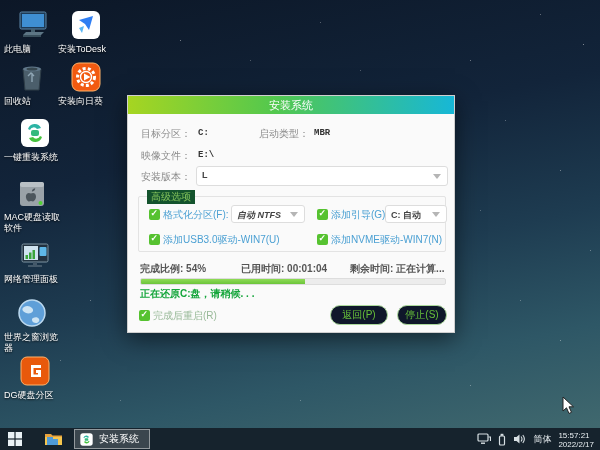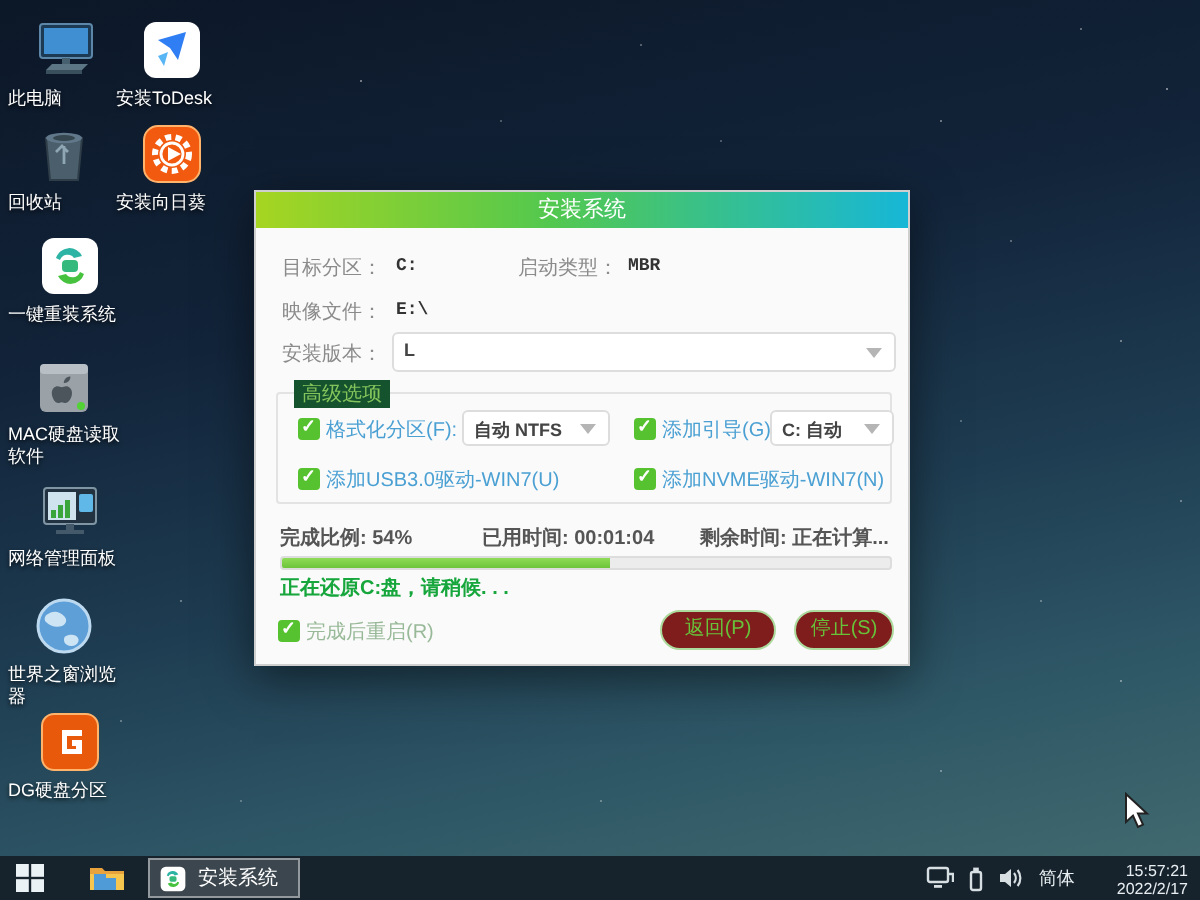--- a/index.html
+++ b/index.html
@@ -37,31 +37,31 @@
   .fieldset { position:absolute; left:10px; top:100px; width:308px; height:56px; border:1px solid #e3e3e3; border-radius:2px; }
   .legend { position:absolute; left:8px; top:-7px; padding:0 4px; background:#14532d; font-size:10px; color:#85c45c; }
   .chk { display:inline-block; width:11px; height:11px; background:#56c230; border-radius:2px; position:relative; vertical-align:-2px; margin-right:3px; }
   .chk::after { content:"✓"; position:absolute; left:1.5px; top:-1px; font-size:9px; color:#fff; font-weight:bold; }
   .chk-row { position:absolute; font-size:10px; color:#4ba0d3; white-space:nowrap; }
   .chk-row.muted { color:#98b998; }
   .prog-label { position:absolute; font-size:10px; font-weight:bold; color:#555; white-space:nowrap; }
   .prog-track { position:absolute; left:12px; top:182px; width:306px; height:7px; background:#ececec; border:1px solid #ddd; border-radius:2px; overflow:hidden; }
   .prog-fill { height:100%; background:linear-gradient(180deg,#8fdb57,#6cc53a); }
   .status-text { position:absolute; left:12px; top:191px; font-size:10px; font-weight:bold; color:#16a63c; }
-  .pill-btn { position:absolute; height:20px; background:#7f1d1d; border:1px solid #acd99c; border-radius:10px;
+  .pill-btn { position:absolute; height:20px; background:#0f172a; border:1px solid #acd99c; border-radius:10px;
     color:#67c23a; font-size:10px; text-align:center; line-height:18px; cursor:pointer; }
   
   .taskbar { position:absolute; left:0; bottom:0; width:600px; height:22px; background:#16232d; display:flex; align-items:center; }
   .tb-btn { width:30px; height:22px; display:flex; align-items:center; justify-content:center; }
   .task-item { height:20px; margin-left:6px; padding:0 10px 0 4px; display:flex; align-items:center; gap:5px;
     background:rgba(255,255,255,.16); border:1px solid rgba(255,255,255,.45); }
   .task-item .t-lbl { font-size:10px; color:#fff; white-space:nowrap; }
   .tray { margin-left:auto; display:flex; align-items:center; gap:7px; padding-right:6px; }
   .tray .ime { font-size:9px; color:#e8eef1; }
-  .clock { text-align:right; color:#e8eef1; font-size:8px; line-height:9px; padding-top:2px;margin-left:14px; }
+  .clock { text-align:left; color:#e8eef1; font-size:8px; line-height:9px; padding-top:2px; }
   .cursor { position:absolute; left:562px; top:396px; }
 </style>
 </head>
 <body>
 
 <div class="screen">
   <div class="stars"></div>
 
   <div class="dicon" style="left:4px;top:8px;">
     <svg class="glyph" viewBox="0 0 34 34">
@@ -178,21 +178,21 @@
       <span class="dd-arrow"></span>
     </div>
 
     <div class="fieldset">
       <span class="legend">高级选项</span>
 
       <span class="chk-row" style="left:10px;top:11px;">
         <span class="chk"></span><span>格式化分区(F):</span>
       </span>
       <div class="select-box" style="left:92px;top:8px;width:74px;height:18px;">
-        <span class="sel-txt" style="top:2.5px;">自动 NTFS</span>
+        <span class="sel-txt" style="top:2.5px;font-style:italic;">自动 NTFS</span>
         <span class="dd-arrow"></span>
       </div>
 
       <span class="chk-row" style="left:178px;top:11px;">
         <span class="chk"></span><span>添加引导(G):</span>
       </span>
       <div class="select-box" style="left:246px;top:8px;width:62px;height:18px;">
         <span class="sel-txt" style="top:2.5px;">C: 自动</span>
         <span class="dd-arrow"></span>
       </div>

